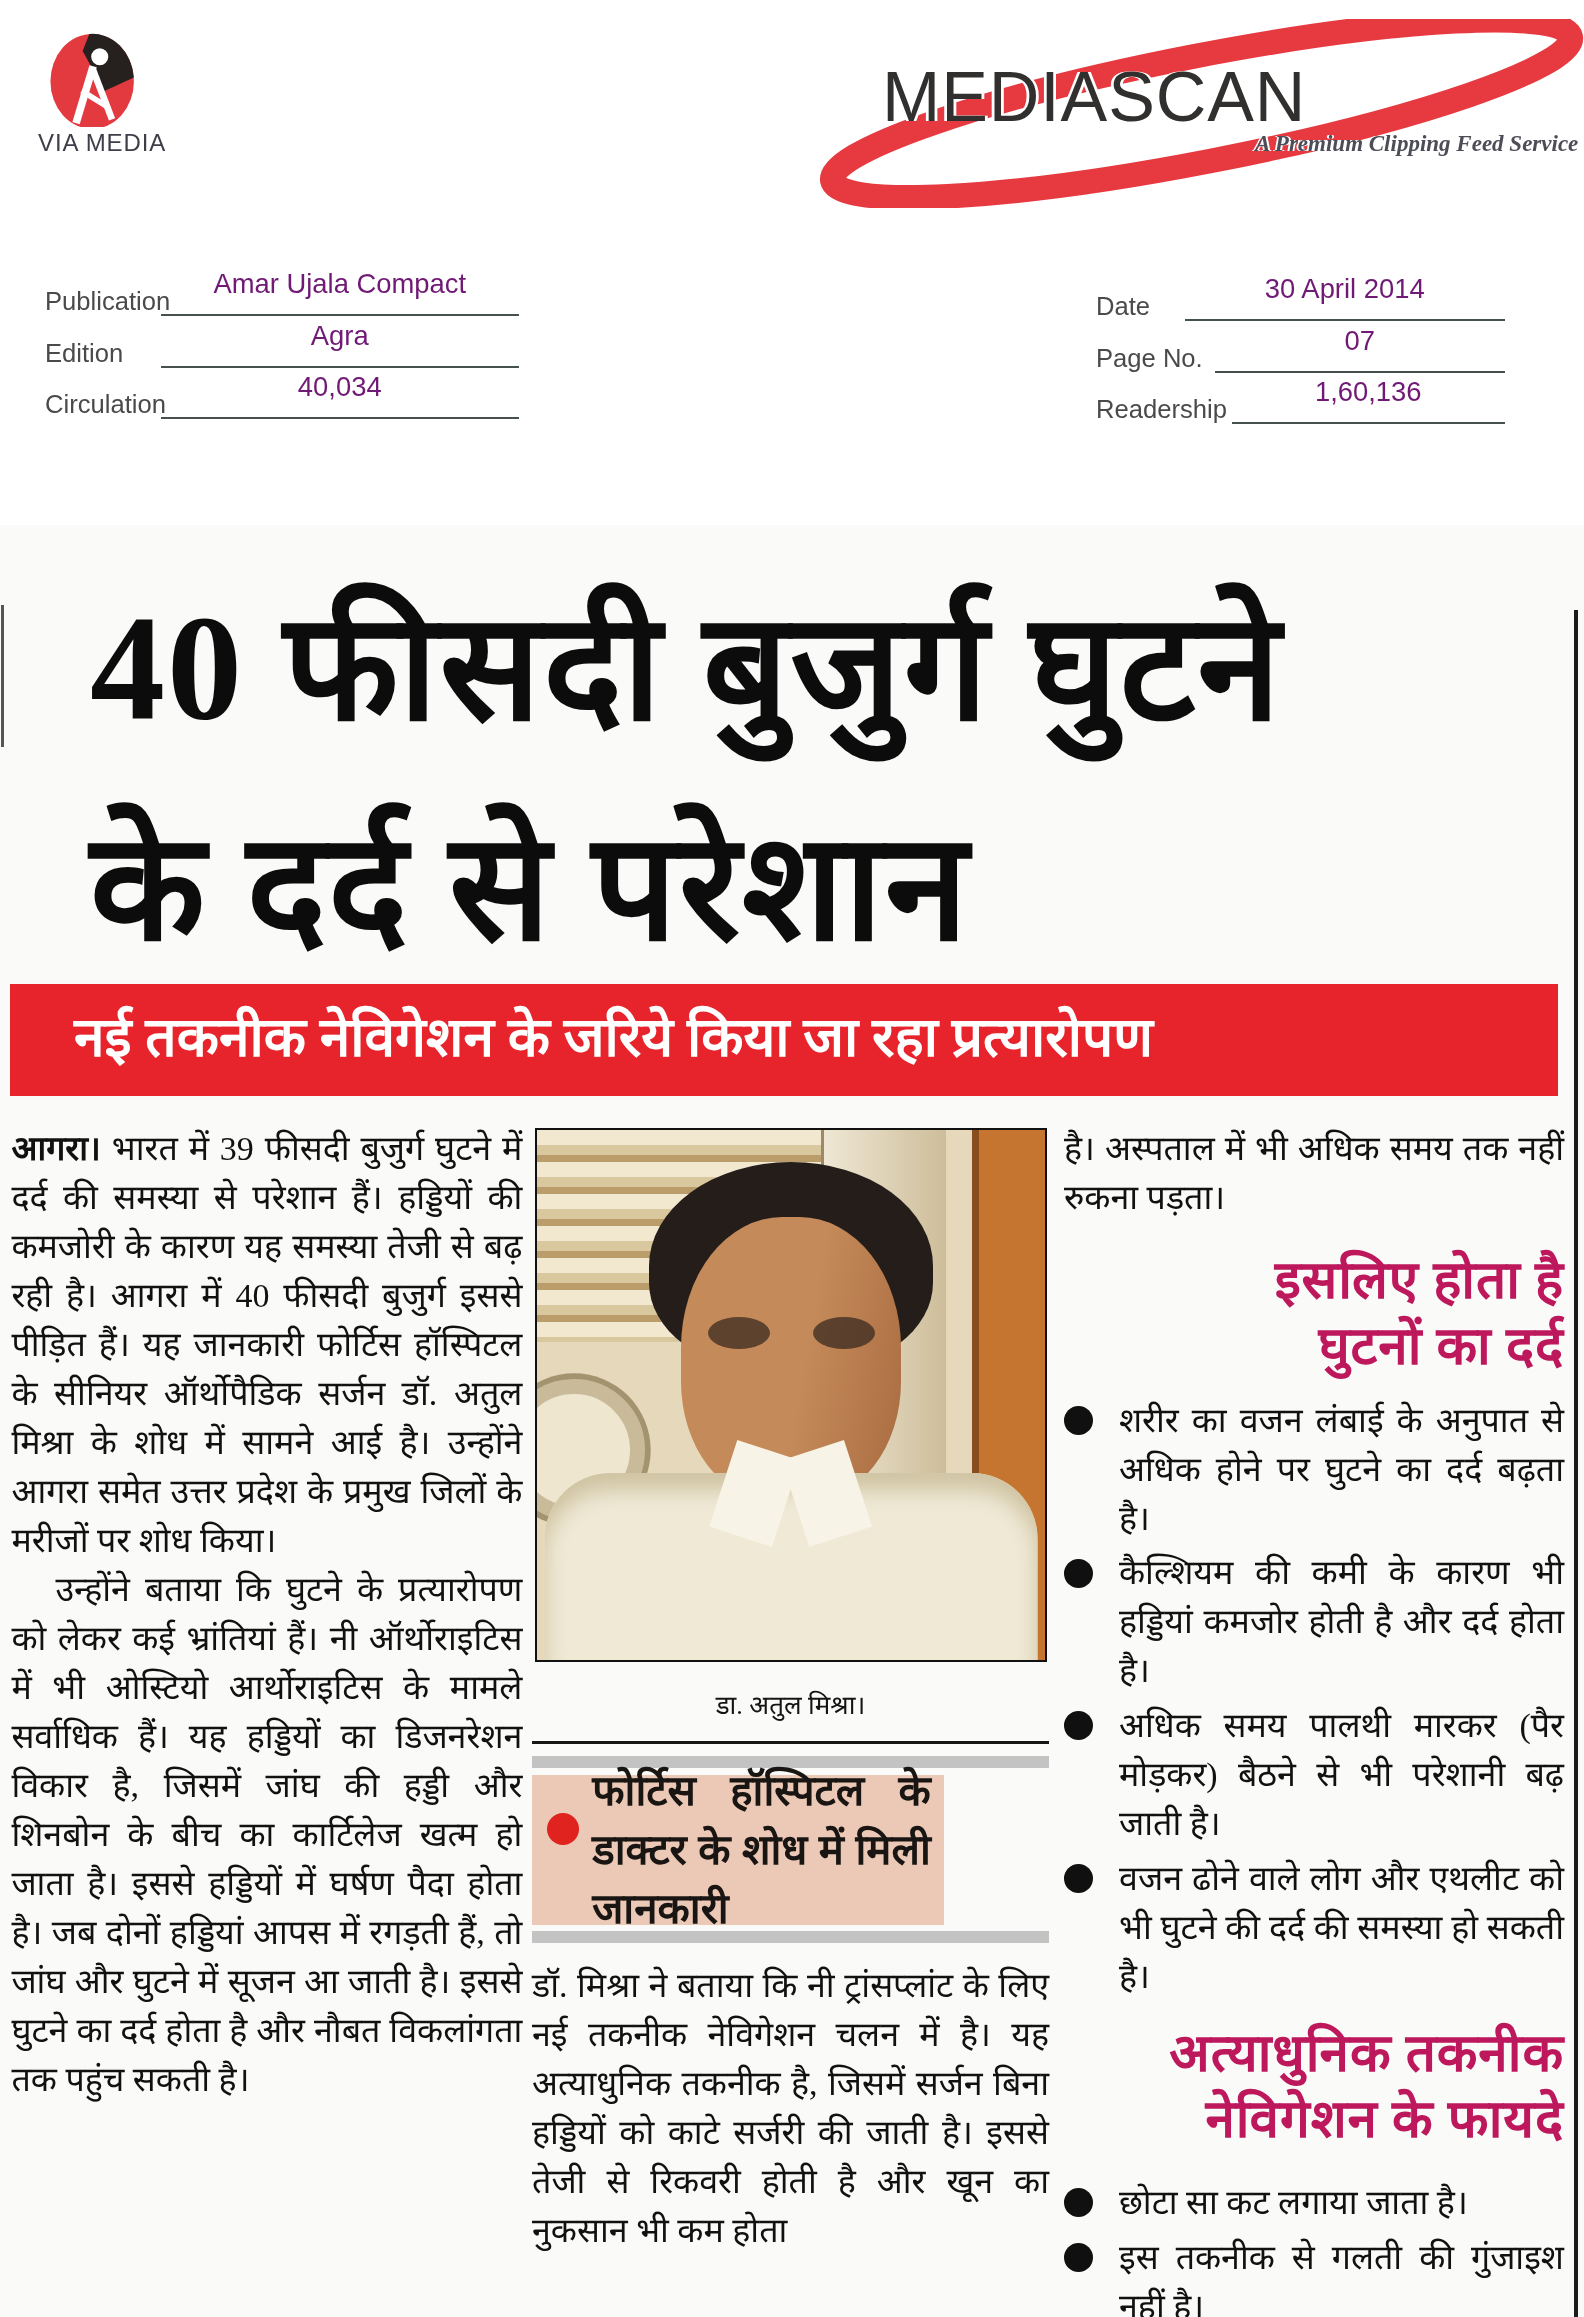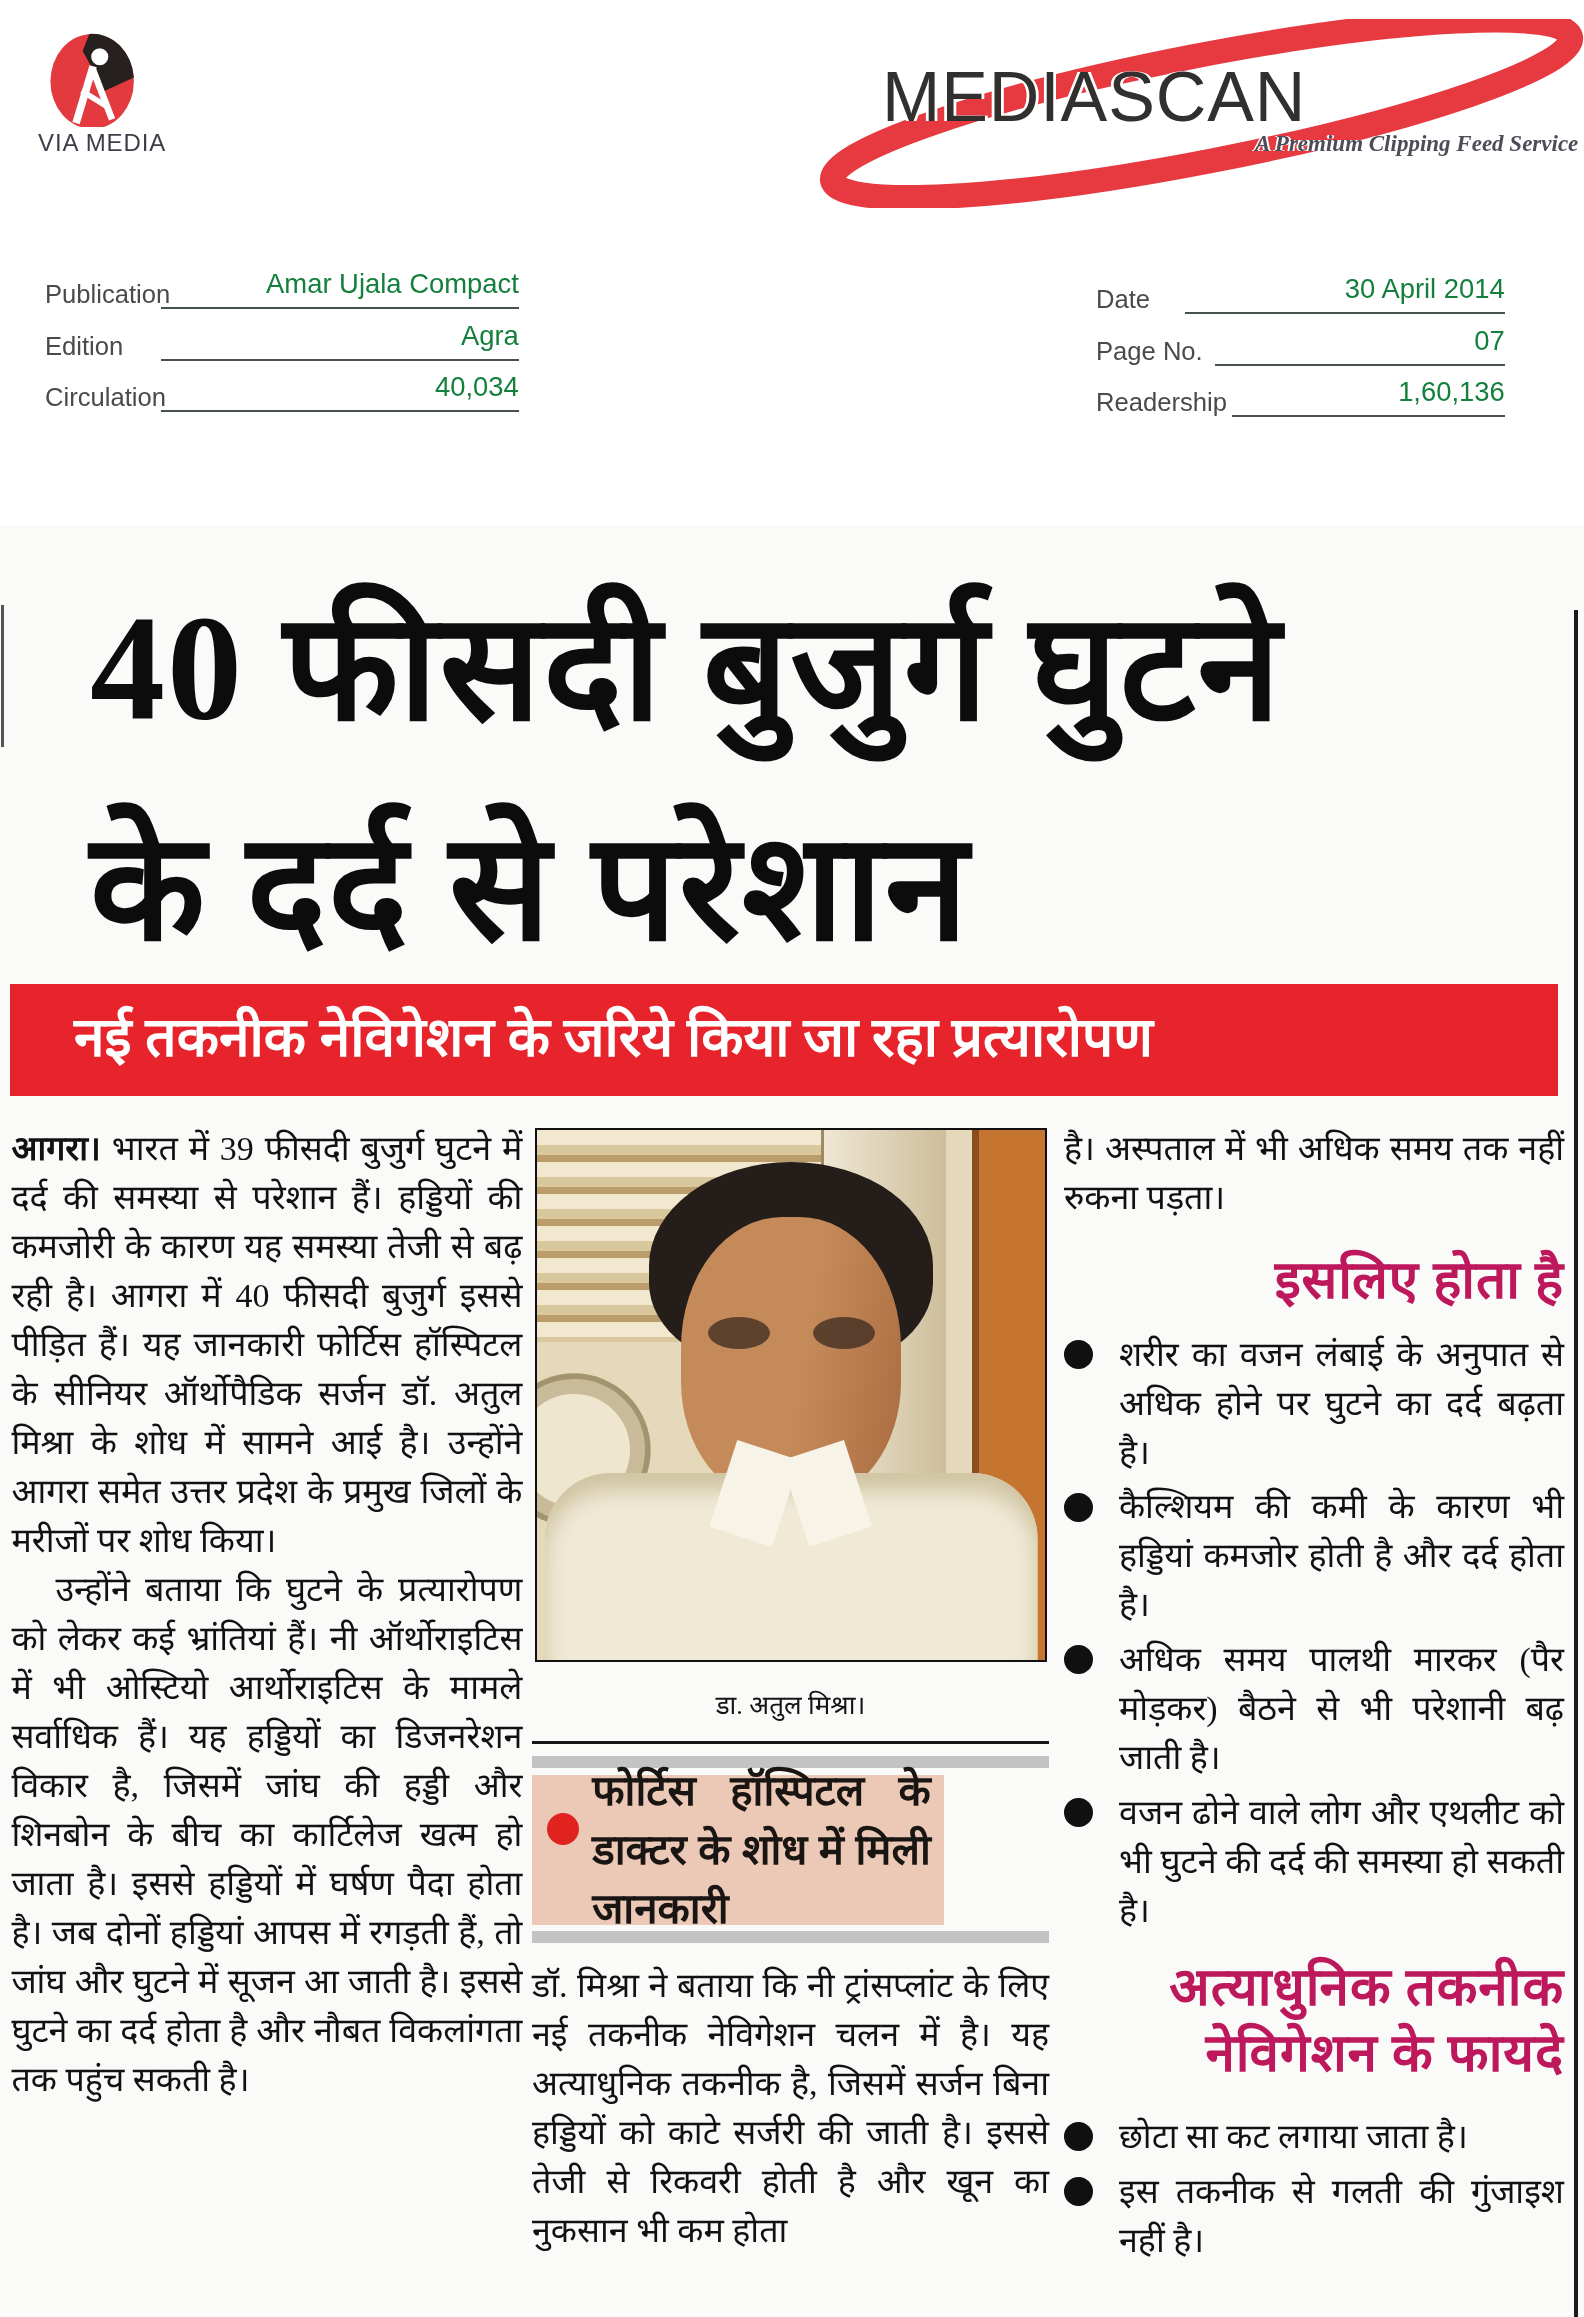--- a/index.html
+++ b/index.html
@@ -14,22 +14,22 @@
   .mediascan-text{position:absolute;left:78px;top:38px;font-family:Liberation Sans, sans-serif;
                   font-size:70px;font-weight:500;color:#32302e;letter-spacing:0.9px;
                   text-shadow:2.8px 0 0 #fff,-2.8px 0 0 #fff;}
   .mediascan-tagline{position:absolute;right:5.7px;top:112px;font-family:"Liberation Serif",serif;
                      font-style:italic;font-weight:bold;font-size:23px;color:#4d4d58;
                      text-shadow:1.9px 0 0 #fff,-1.9px 0 0 #fff;}
   .meta-row{position:absolute;height:47px;}
   .meta-label{font-family:"Liberation Sans",sans-serif;font-size:25.6px;color:#4a4a4a;
               display:inline-block;vertical-align:bottom;}
   .meta-value{display:inline-block;font-family:"Liberation Sans",sans-serif;font-size:27.4px;
-              color:#15803d;text-align:right;border-bottom:2.8px solid #46504f;
-              padding-bottom:7px;vertical-align:bottom;}
+              color:#701a75;text-align:center;border-bottom:2.8px solid #46504f;
+              padding-bottom:14px;vertical-align:bottom;}
   
   .news{position:absolute;left:0;top:525px;width:1584px;height:1792px;background:#fafaf8;}
   .scan-line-left{position:absolute;left:0.9px;top:80px;width:2.8px;height:142px;background:#555;}
   .divider-right{position:absolute;left:1574px;top:610px;width:3.8px;height:1707px;background:#1c1c1c;}
   .headline{position:absolute;left:90px;top:558px;width:1420px;color:#0c0c0c;
             font-weight:bold;font-size:150px;line-height:220px;letter-spacing:1.9px;}
   .banner{position:absolute;left:9.5px;top:984px;width:1548px;height:112px;background:#e7232b;}
   .banner-text{padding:0 24.6px;font-size:55px;line-height:108px;font-weight:bold;color:#ffffff;
                text-align:justify;text-align-last:justify;white-space:nowrap;display:flex;
                justify-content:space-between;margin-left:40px;}
@@ -173,20 +173,21 @@
     <div class="hl-text">फोर्टिस हॉस्पिटल के डाक्टर के शोध में मिली जानकारी</div>
   </div>
   <div class="gray-bar" style="top:1931px;"></div>
 
   <div class="col2 body-text">डॉ. मिश्रा ने बताया कि नी ट्रांसप्लांट के लिए नई तकनीक नेविगेशन चलन में है। यह अत्याधुनिक तकनीक है, जिसमें सर्जन बिना हड्डियों को काटे सर्जरी की जाती है। इससे तेजी से रिकवरी होती है और खून का नुकसान भी कम होता</div>
 
   <div class="col3">
     <div class="body-text">है। अस्पताल में भी अधिक समय तक नहीं रुकना पड़ता।</div>
     <div class="col3-heading h-space1">
       <div>इसलिए होता है</div>
+      <div>घुटनों का दर्द</div>
     </div>
     <div style="height:17px;"></div>
     <ul class="bullets">
 
         <li><span class="dot"></span><span>शरीर का वजन लंबाई के अनुपात से अधिक होने पर घुटने का दर्द बढ़ता है।</span></li>
 
         <li><span class="dot"></span><span>कैल्शियम की कमी के कारण भी हड्डियां कमजोर होती है और दर्द होता है।</span></li>
 
         <li><span class="dot"></span><span>अधिक समय पालथी मारकर (पैर मोड़कर) बैठने से भी परेशानी बढ़ जाती है।</span></li>
 

